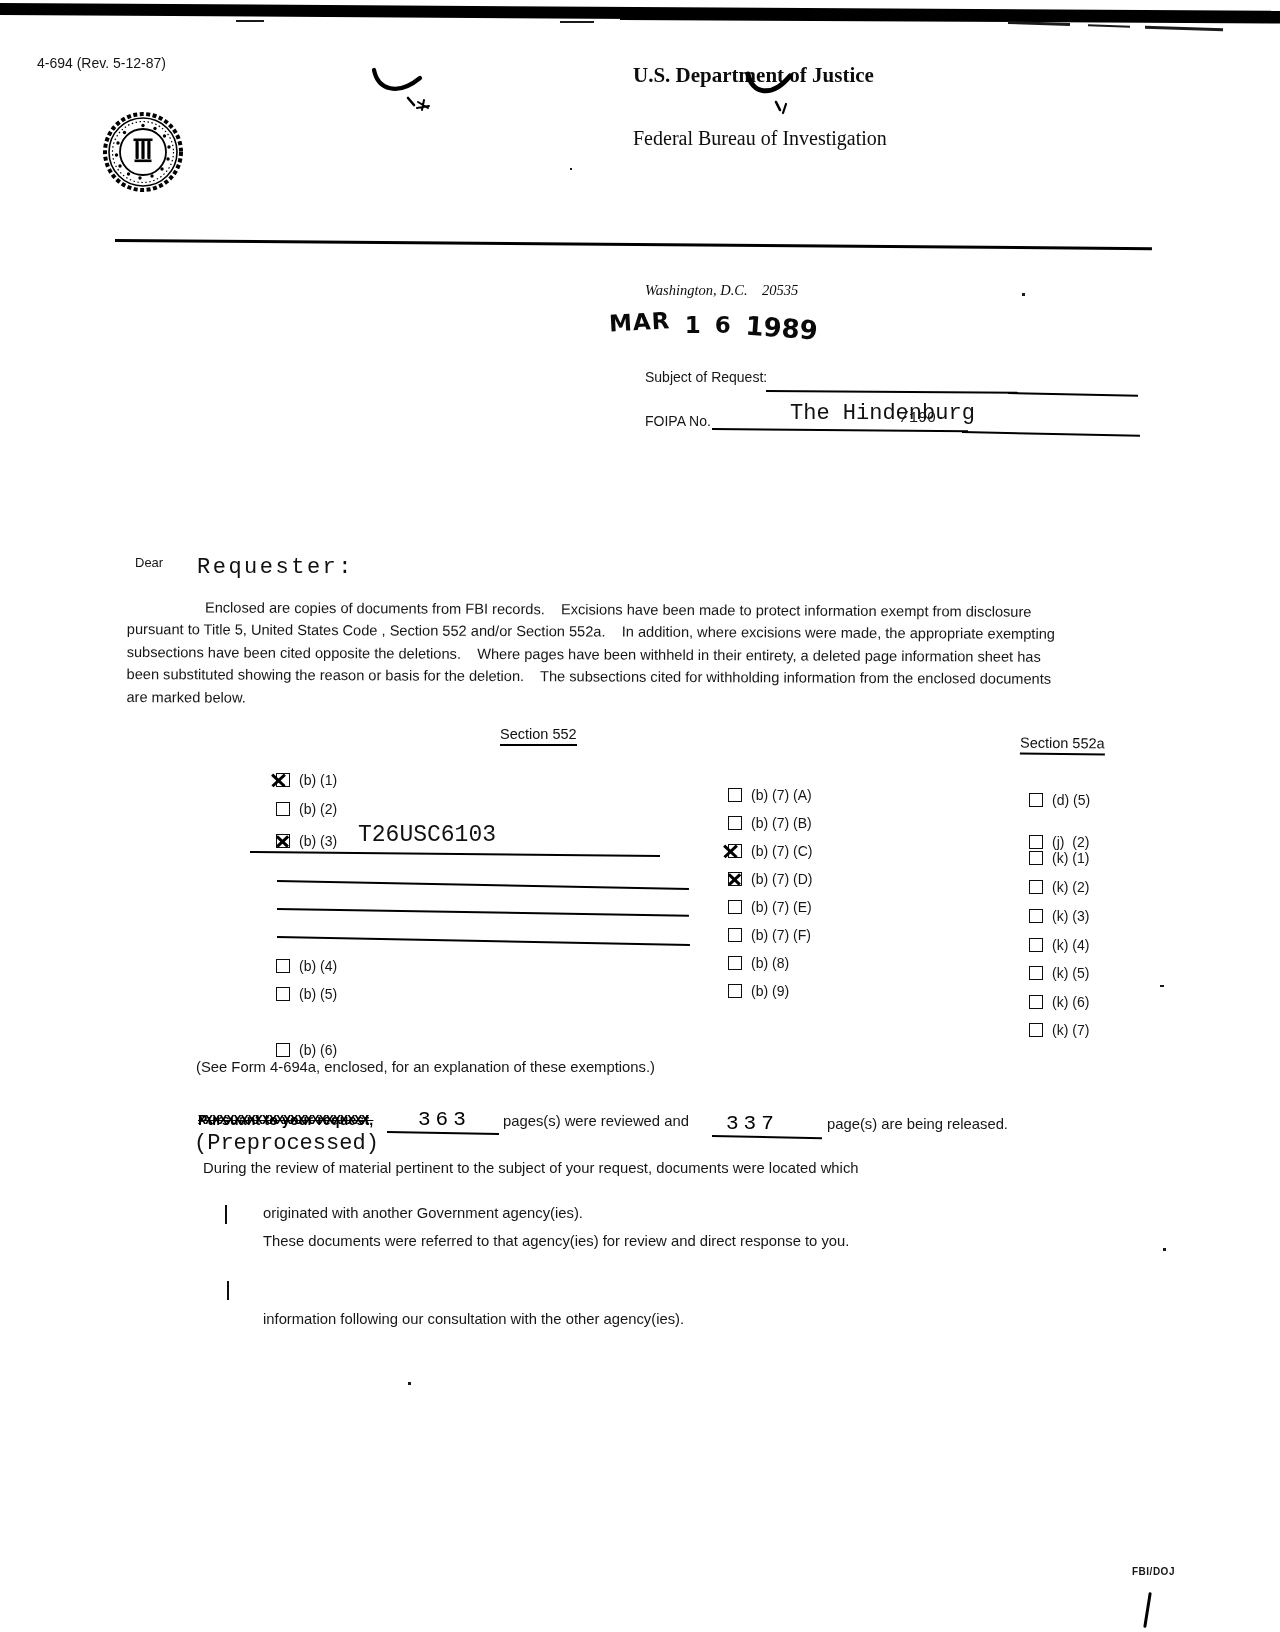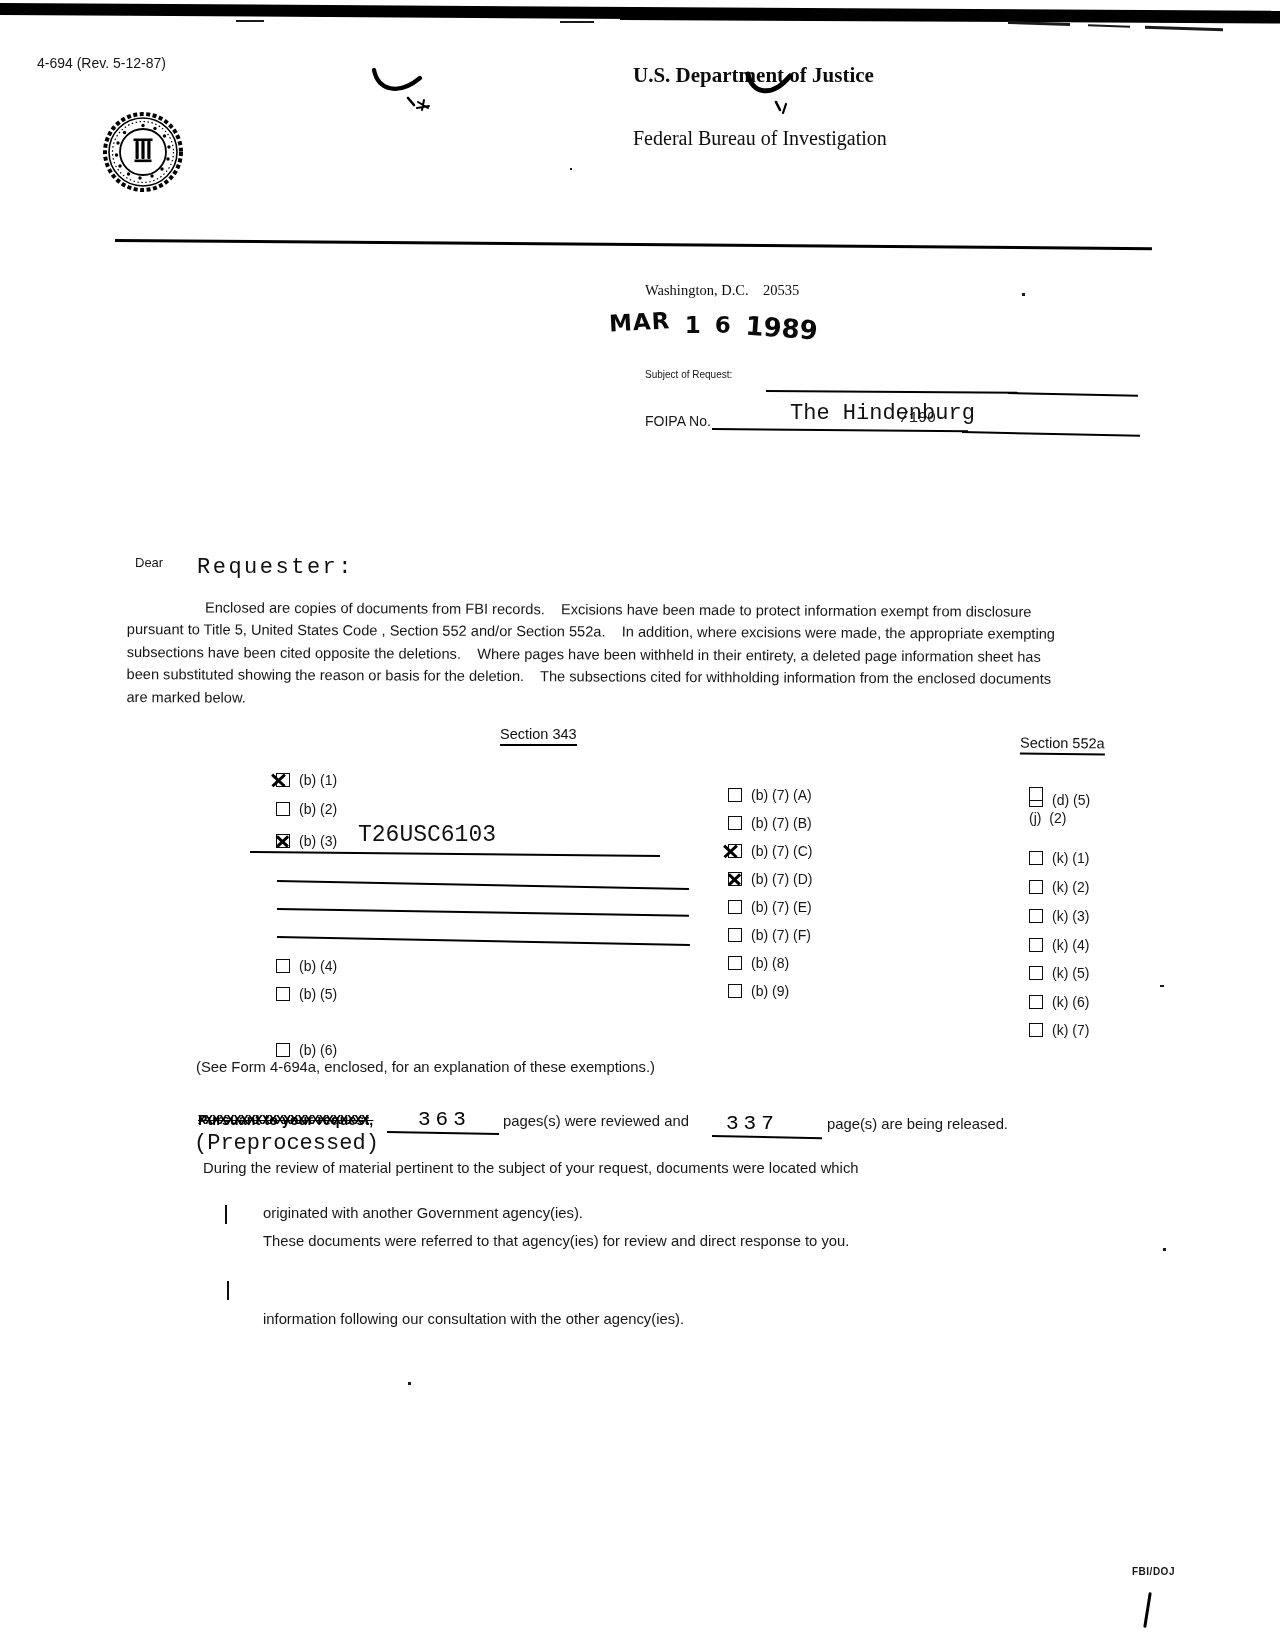--- a/index.html
+++ b/index.html
@@ -97,29 +97,29 @@
       <path d="M10,12 C14,32 34,36 52,14" fill="none" stroke="#000" stroke-width="5" stroke-linecap="round"></path>
       <path d="M38,40 L42,48" fill="none" stroke="#000" stroke-width="2.6" stroke-linecap="round"></path>
       <path d="M48,42 L45,51" fill="none" stroke="#000" stroke-width="2.2" stroke-linecap="round"></path>
     </svg>
   </div>
 
   
   <div class="hline" style="left:115px; top:239px; width:1037px; height:3px; transform:rotate(0.45deg);"></div>
 
   
-  <div class="abs serif" style="left:645px; top:282px; font-size:14.5px; ">Washington, D.C.&nbsp;&nbsp;&nbsp;&nbsp;20535</div>
+  <div class="abs serif" style="left:645px; top:282px; font-size:14.5px; font-style:italic;">Washington, D.C.&nbsp;&nbsp;&nbsp;&nbsp;20535</div>
 
   <div class="abs stamp" style="left:609px; top:306px;">
     <span style="font-size:23px; letter-spacing:1px; transform:rotate(-3deg);">MAR</span>
     <span style="font-size:23px; letter-spacing:3px; margin-left:10px; transform:translateY(3px);">1 6</span>
     <span style="font-size:26px; margin-left:8px; transform:rotate(4deg) translateY(7px);">1989</span>
   </div>
 
-  <div class="abs sans" style="left:645px; top:369px; font-size:10px;">Subject of Request:</div>
+  <div class="abs sans" style="left:645px; top:369px; font-size:14px;">Subject of Request:</div>
   <div class="abs mono" style="left:790px; top:357px; font-size:22px;margin-top:44px;">The Hindenburg</div>
   <div class="hline" style="left:766px; top:390px; width:252px; transform:rotate(0.4deg);"></div>
   <div class="hline" style="left:1008px; top:392px; width:130px; transform:rotate(1.2deg);"></div>
 
   <div class="abs sans" style="left:645px; top:413px; font-size:14px;">FOIPA No.</div>
   <div class="abs sans" style="left:900px; top:410px; font-size:15px;font-family:Liberation Mono, monospace;">/190-</div>
   <div class="hline" style="left:712px; top:428px; width:256px; transform:rotate(0.5deg);"></div>
   <div class="hline" style="left:962px; top:431px; width:178px; transform:rotate(1.2deg);"></div>
 
   
@@ -129,21 +129,21 @@
   
   <div class="abs sans" style="left:127px; top:596px; width:1010px; font-size:14.6px; line-height:22.4px; transform:rotate(0.3deg); transform-origin:left top;">
     <div class="para-line" style="padding-left:78px;">Enclosed are copies of documents from FBI records.&nbsp;&nbsp;&nbsp; Excisions have been made to protect information exempt from disclosure</div>
     <div class="para-line">pursuant to Title 5, United States Code , Section 552 and/or Section 552a.&nbsp;&nbsp;&nbsp; In addition, where excisions were made, the appropriate exempting</div>
     <div class="para-line">subsections have been cited opposite the deletions.&nbsp;&nbsp;&nbsp; Where pages have been withheld in their entirety, a deleted page information sheet has</div>
     <div class="para-line">been substituted showing the reason or basis for the deletion.&nbsp;&nbsp;&nbsp; The subsections cited for withholding information from the enclosed documents</div>
     <div class="para-line">are marked below.</div>
   </div>
 
   
-  <div class="sec-title" style="left:500px; top:726px;">Section 343</div>
+  <div class="sec-title" style="left:500px; top:726px;">Section 552</div>
   <div class="sec-title" style="left:1020px; top:735px; transform:rotate(0.6deg);">Section 552a</div>
 
   
   <div class="cbrow" style="left:276px; top:772px;">
       <span class="cb x-left checked"></span>
       <span class="cbl">(b) (1)</span>
     </div>
   <div class="cbrow" style="left:276px; top:801px;">
       <span class="cb"></span>
       <span class="cbl">(b) (2)</span>
@@ -202,21 +202,21 @@
   <div class="cbrow" style="left:728px; top:983px;">
       <span class="cb"></span>
       <span class="cbl">(b) (9)</span>
     </div>
 
   
   <div class="cbrow" style="left:1029px; top:792px;">
       <span class="cb"></span>
       <span class="cbl">(d) (5)</span>
     </div>
-  <div class="cbrow" style="left:1029px; top:786px;flex-direction:column;">
+  <div class="cbrow" style="left:1029px; top:834px;">
       <span class="cb"></span>
       <span class="cbl">(j)&nbsp; (2)</span>
     </div>
   <div class="cbrow" style="left:1029px; top:850px;">
       <span class="cb"></span>
       <span class="cbl">(k) (1)</span>
     </div>
   <div class="cbrow" style="left:1029px; top:879px;">
       <span class="cb"></span>
       <span class="cbl">(k) (2)</span>

